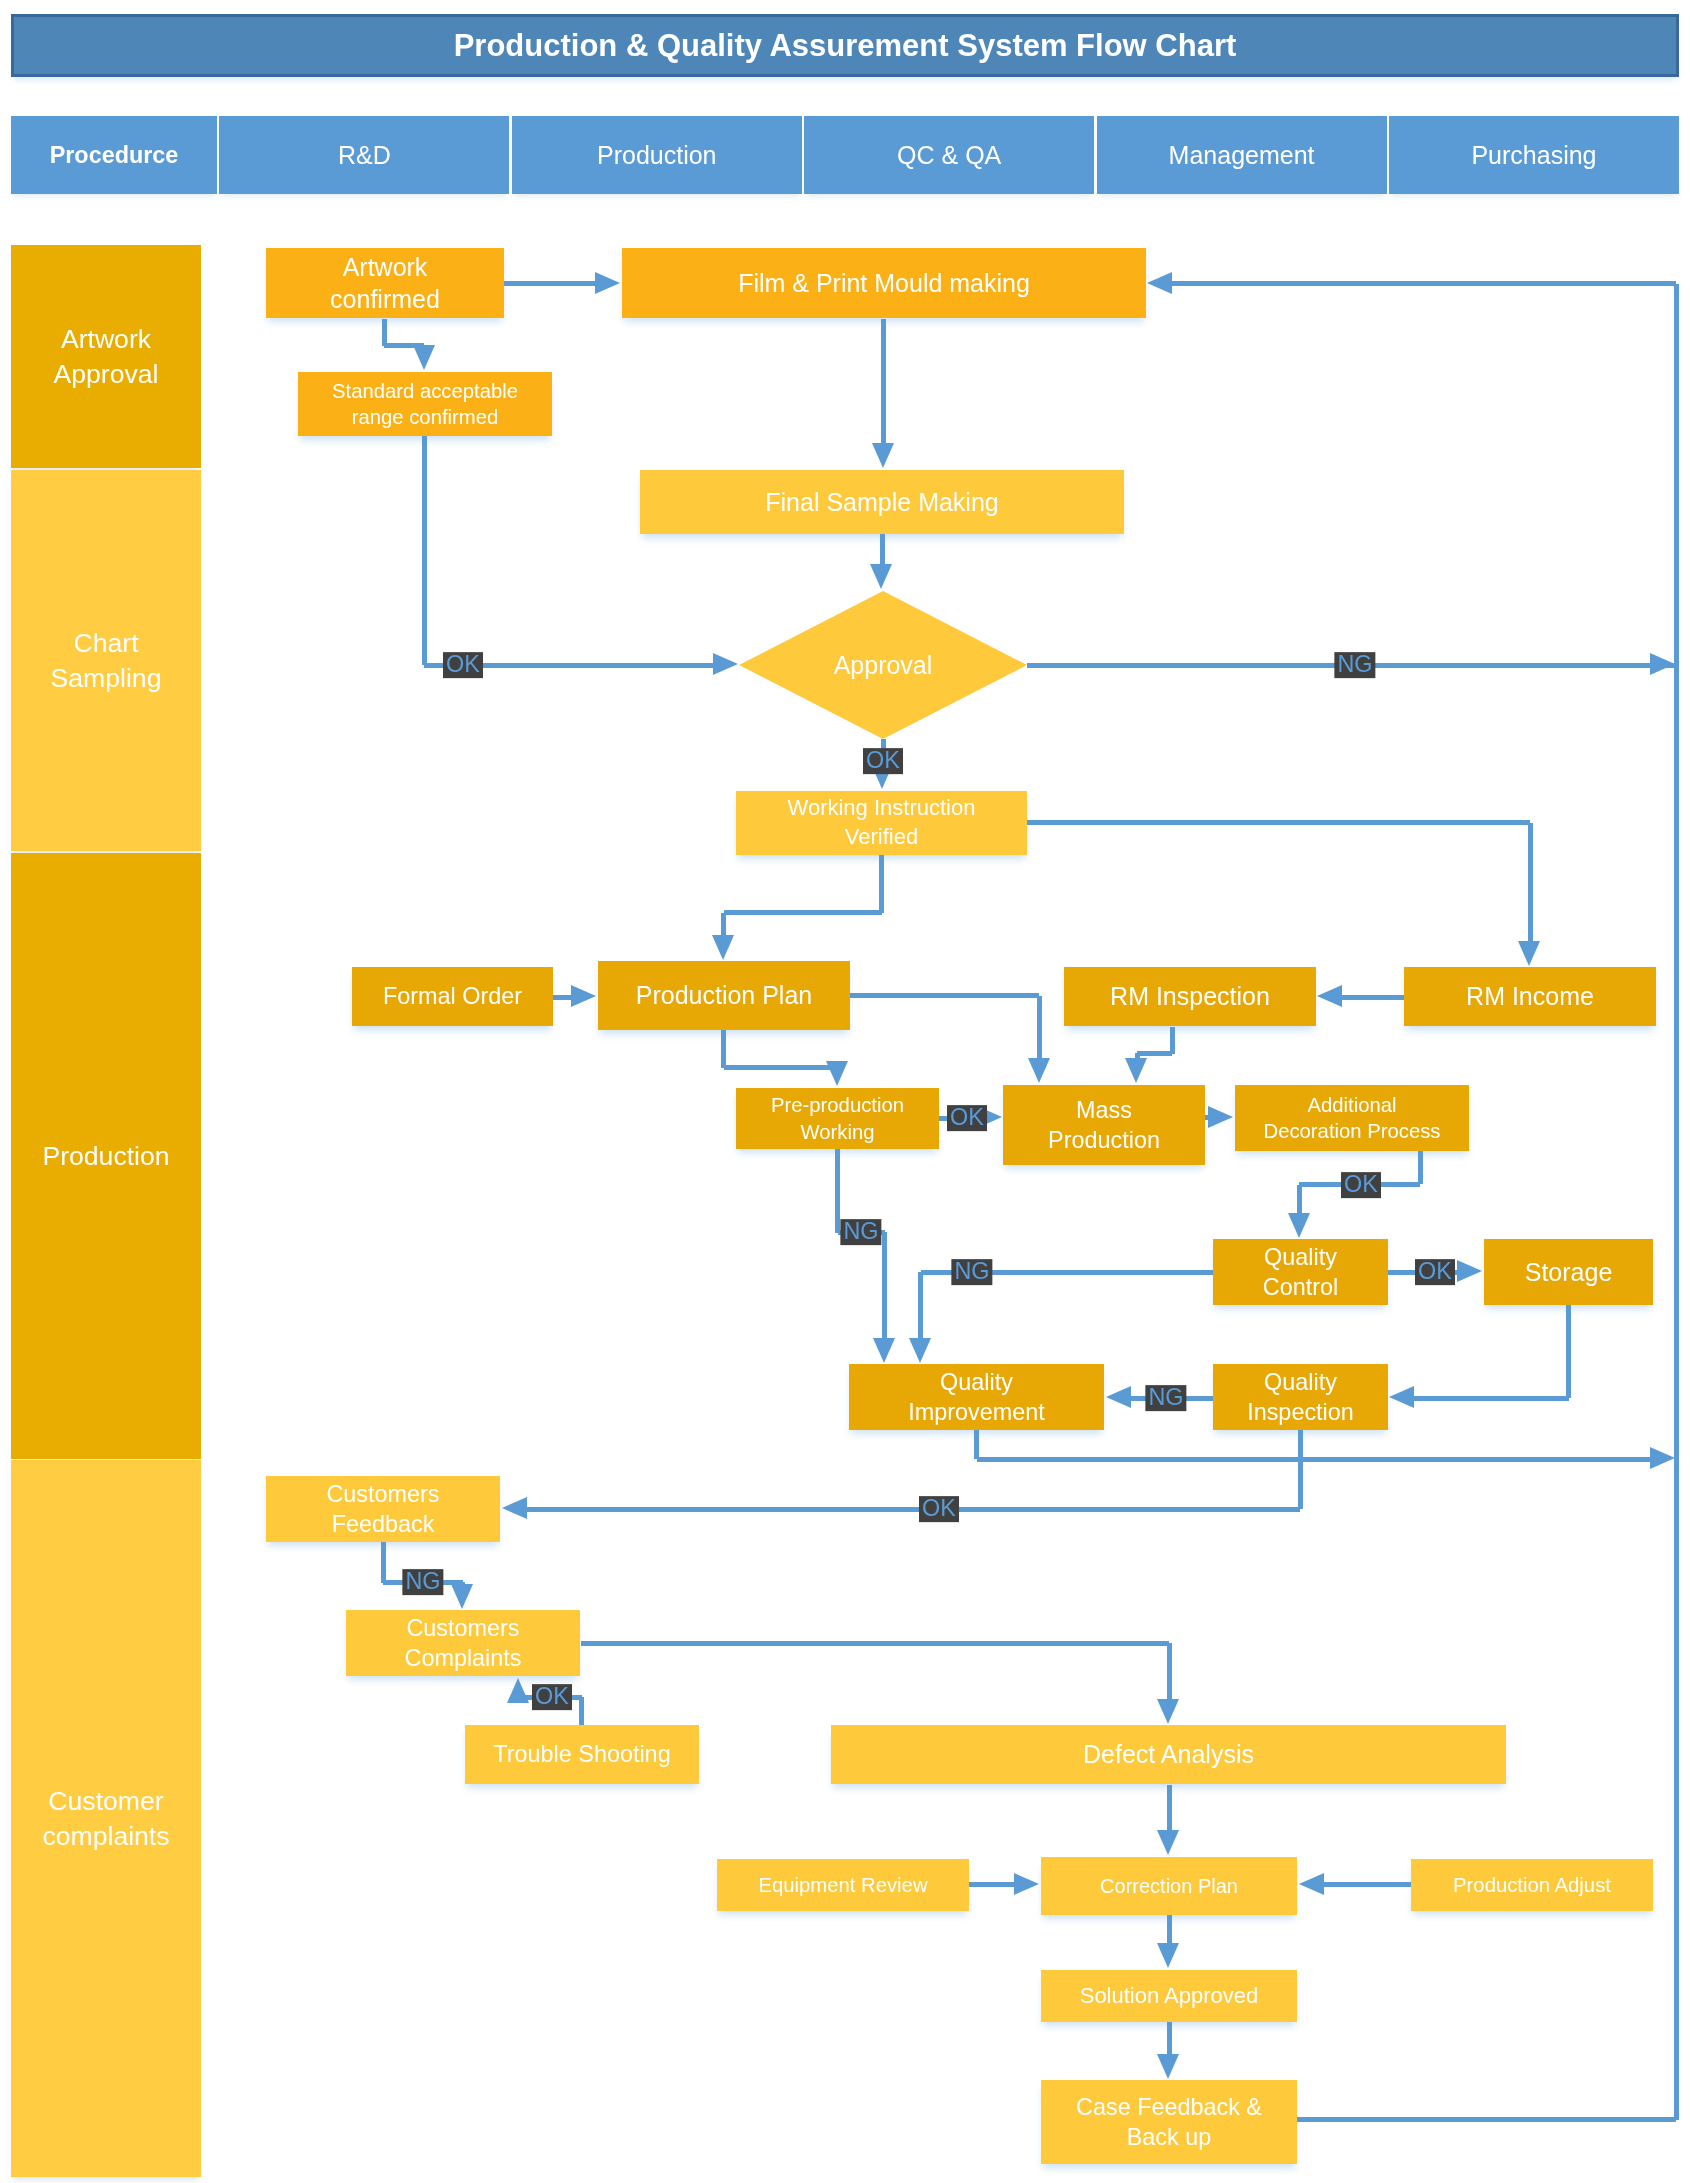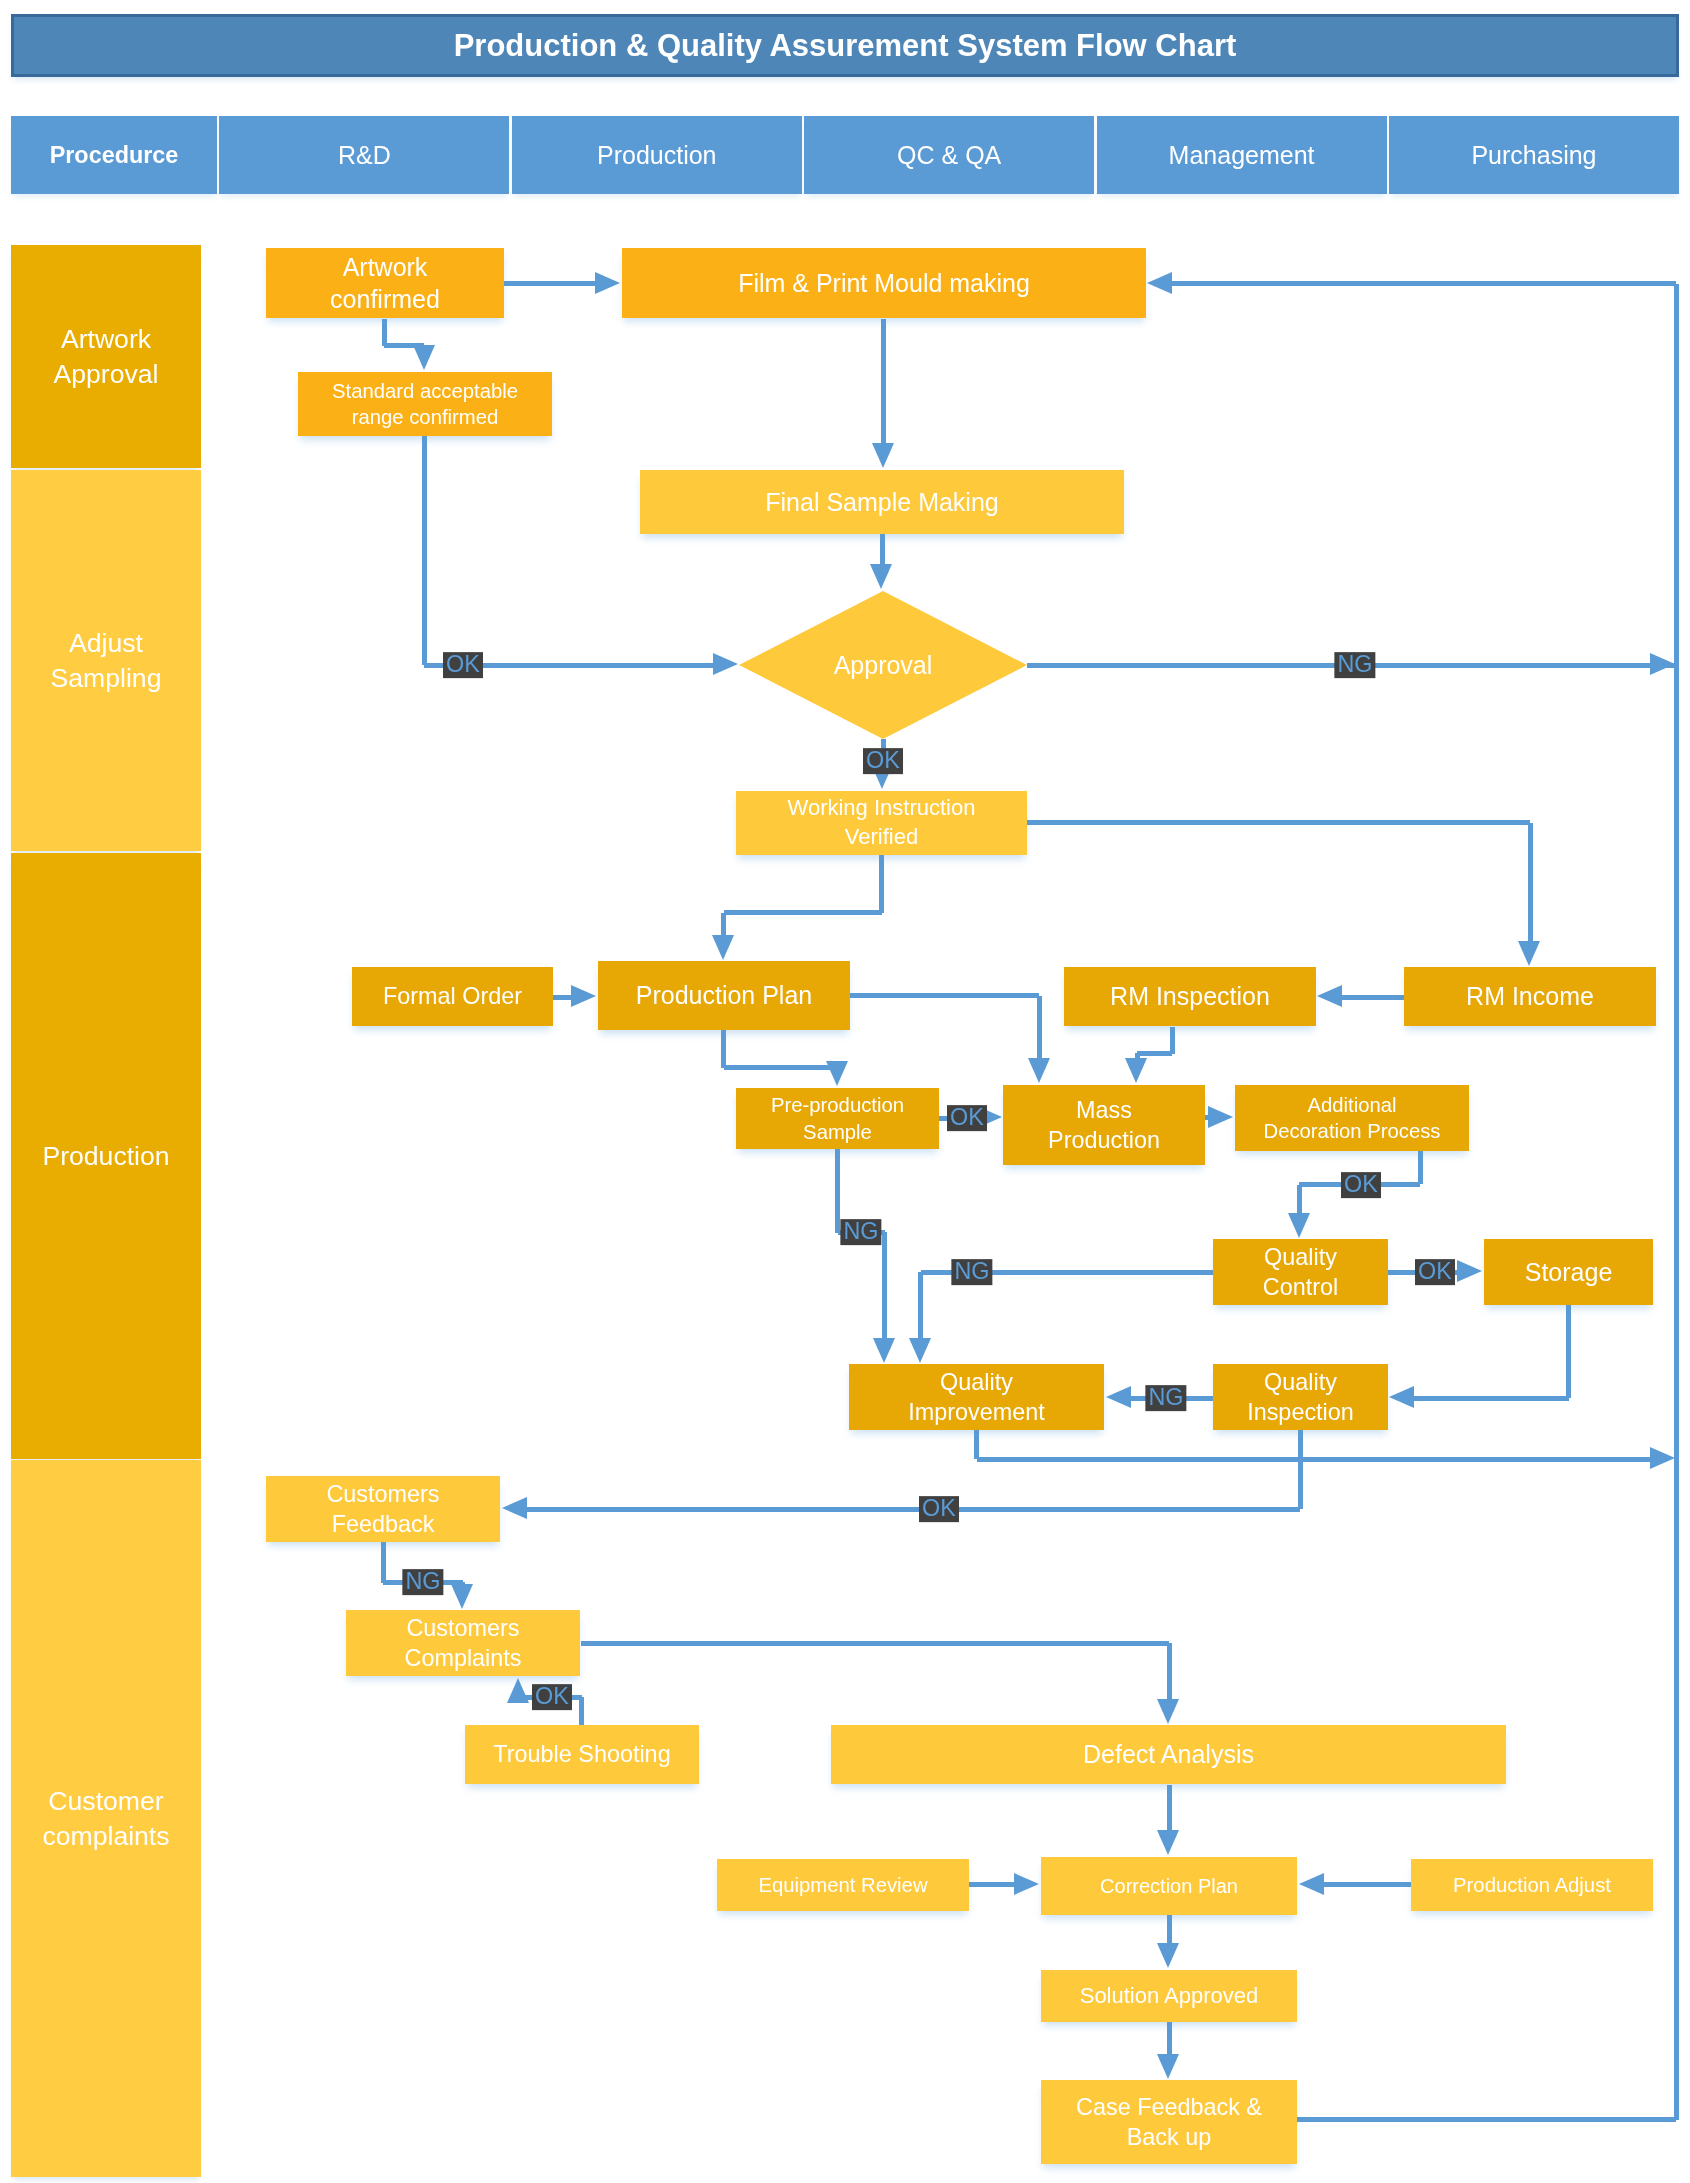--- a/index.html
+++ b/index.html
@@ -58,21 +58,21 @@
       <div class="lane-cell first">Procedurce</div>
       <div class="lane-cell">R&amp;D</div>
       <div class="lane-cell">Production</div>
       <div class="lane-cell">QC &amp; QA</div>
       <div class="lane-cell">Management</div>
       <div class="lane-cell">Purchasing</div>
     </div>
   <div>
       <div class="phase" style="top: 245px; height: 223px; background: rgb(233, 172, 0);">Artwork
 Approval</div>
-      <div class="phase" style="top: 470px; height: 381px; background: rgb(255, 204, 66);">Adjust
+      <div class="phase" style="top: 470px; height: 381px; background: rgb(255, 204, 66);">Chart
 Sampling</div>
       <div class="phase" style="top: 853px; height: 606px; background: rgb(233, 172, 0);">Production</div>
       <div class="phase" style="top: 1460px; height: 717px; background: rgb(255, 204, 66);">Customer
 complaints</div>
     </div>
   <div>
       <div class="seg" style="left: 503px; top: 281px; width: 95px; height: 4.7px;"></div>
       <div class="seg" style="left: 382px; top: 319px; width: 4.7px; height: 26.6px;"></div>
       <div class="seg" style="left: 384px; top: 343px; width: 40px; height: 4.7px;"></div>
       <div class="seg" style="left: 422px; top: 345px; width: 4.7px; height: 7.8px;"></div>
@@ -181,21 +181,21 @@
 range confirmed</div>
       <div class="node tone-light" style="left: 640px; top: 470px; width: 484px; height: 64px; font-size: 25px;">Final Sample Making</div>
       <div class="node tone-light diamond" style="left: 739px; top: 591px; width: 288px; height: 148px; font-size: 25px;">Approval</div>
       <div class="node tone-light" style="left: 736px; top: 791px; width: 291px; height: 64px; font-size: 22px;">Working Instruction
 Verified</div>
       <div class="node tone-dark" style="left: 352px; top: 967px; width: 201px; height: 59px; font-size: 23.4px;">Formal Order</div>
       <div class="node tone-dark" style="left: 598px; top: 961px; width: 252px; height: 69px; font-size: 25px;">Production Plan</div>
       <div class="node tone-dark" style="left: 1064px; top: 967px; width: 252px; height: 59px; font-size: 25px;">RM Inspection</div>
       <div class="node tone-dark" style="left: 1404px; top: 967px; width: 252px; height: 59px; font-size: 25px;">RM Income</div>
       <div class="node tone-dark" style="left: 736px; top: 1088px; width: 203px; height: 61px; font-size: 20.3px;">Pre-production
-Sample</div>
+Working</div>
       <div class="node tone-dark" style="left: 1003px; top: 1085px; width: 202px; height: 80px; font-size: 23.4px;">Mass
 Production</div>
       <div class="node tone-dark" style="left: 1235px; top: 1085px; width: 234px; height: 66px; font-size: 20.3px;">Additional
 Decoration Process</div>
       <div class="node tone-dark" style="left: 1213px; top: 1239px; width: 175px; height: 66px; font-size: 23.4px;">Quality
 Control</div>
       <div class="node tone-dark" style="left: 1484px; top: 1239px; width: 169px; height: 66px; font-size: 25px;">Storage</div>
       <div class="node tone-dark" style="left: 849px; top: 1364px; width: 255px; height: 66px; font-size: 23.4px;">Quality
 Improvement</div>
       <div class="node tone-dark" style="left: 1213px; top: 1364px; width: 175px; height: 66px; font-size: 23.4px;">Quality

